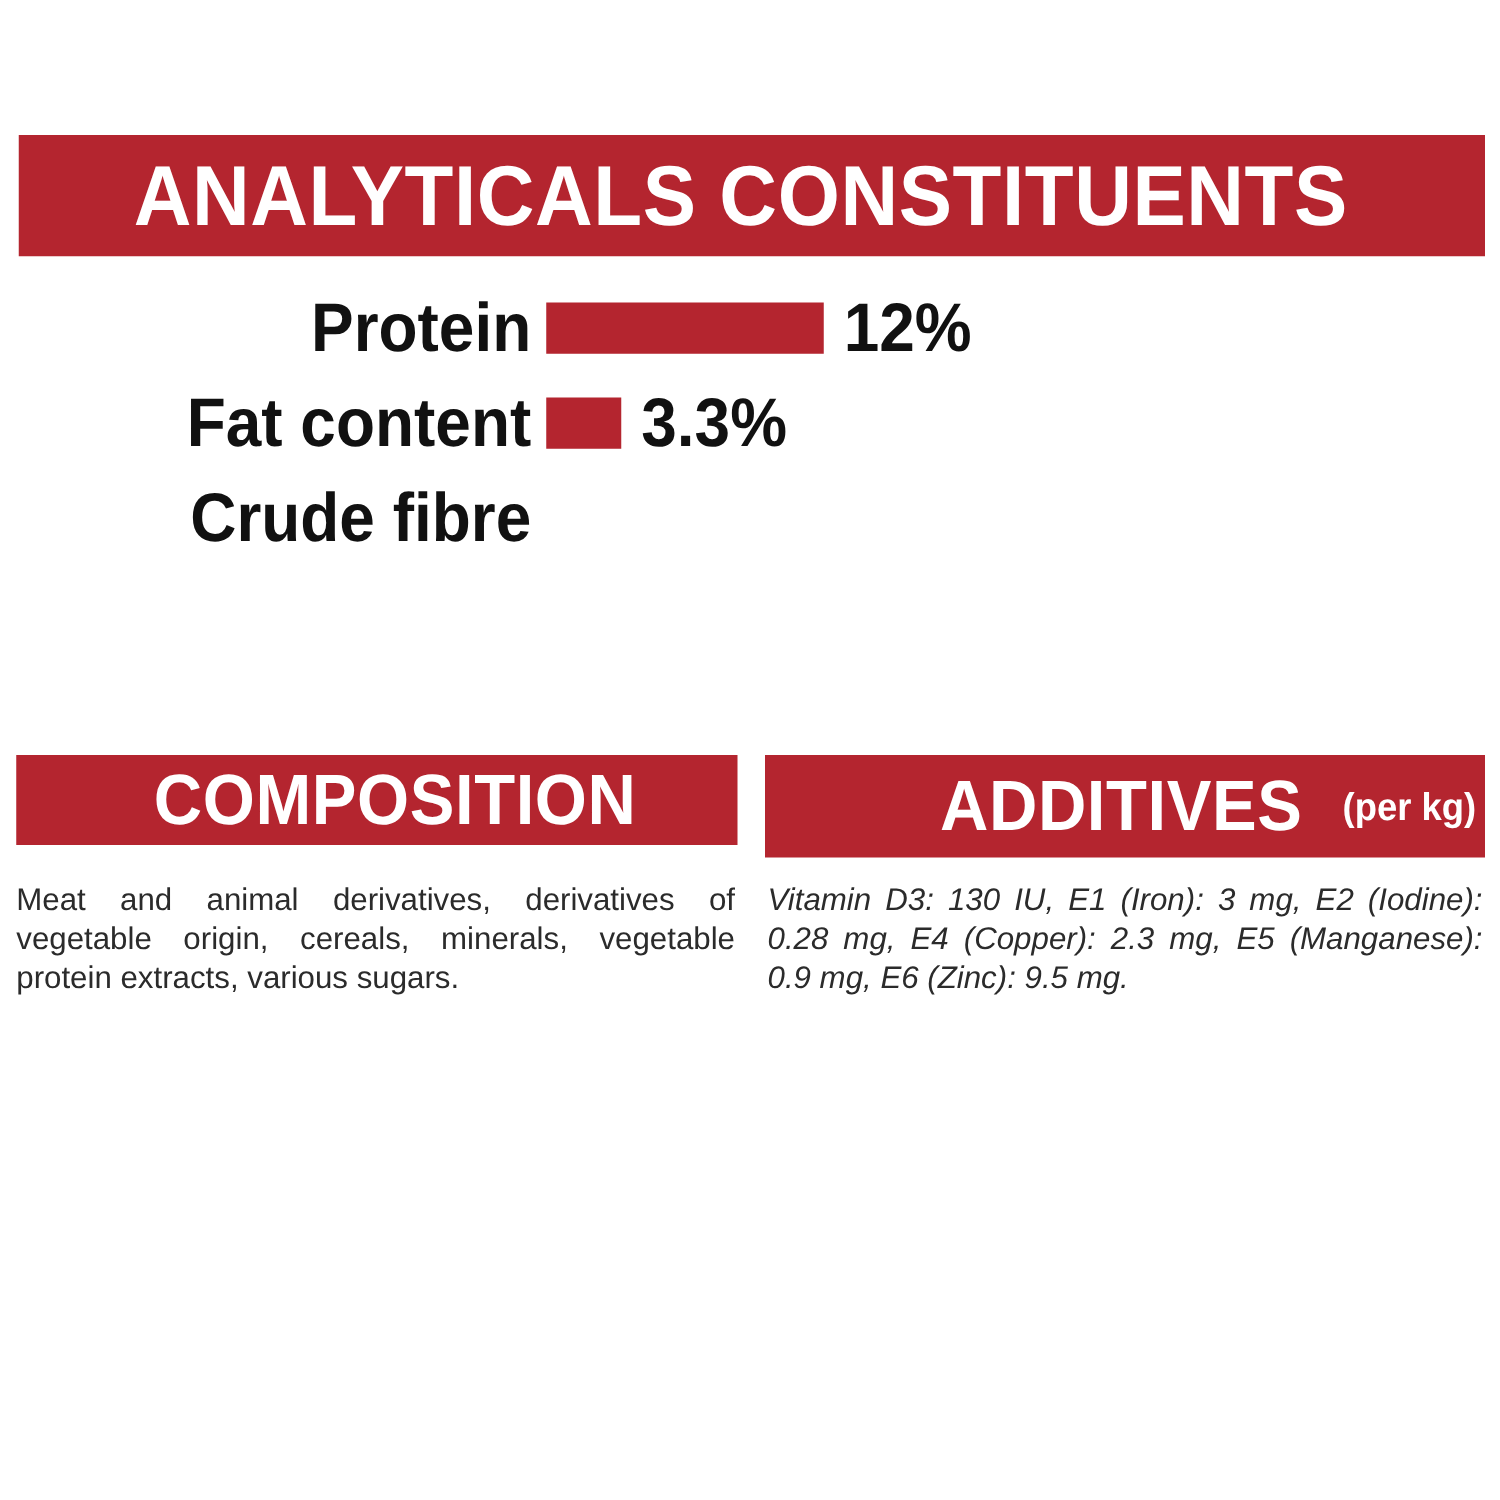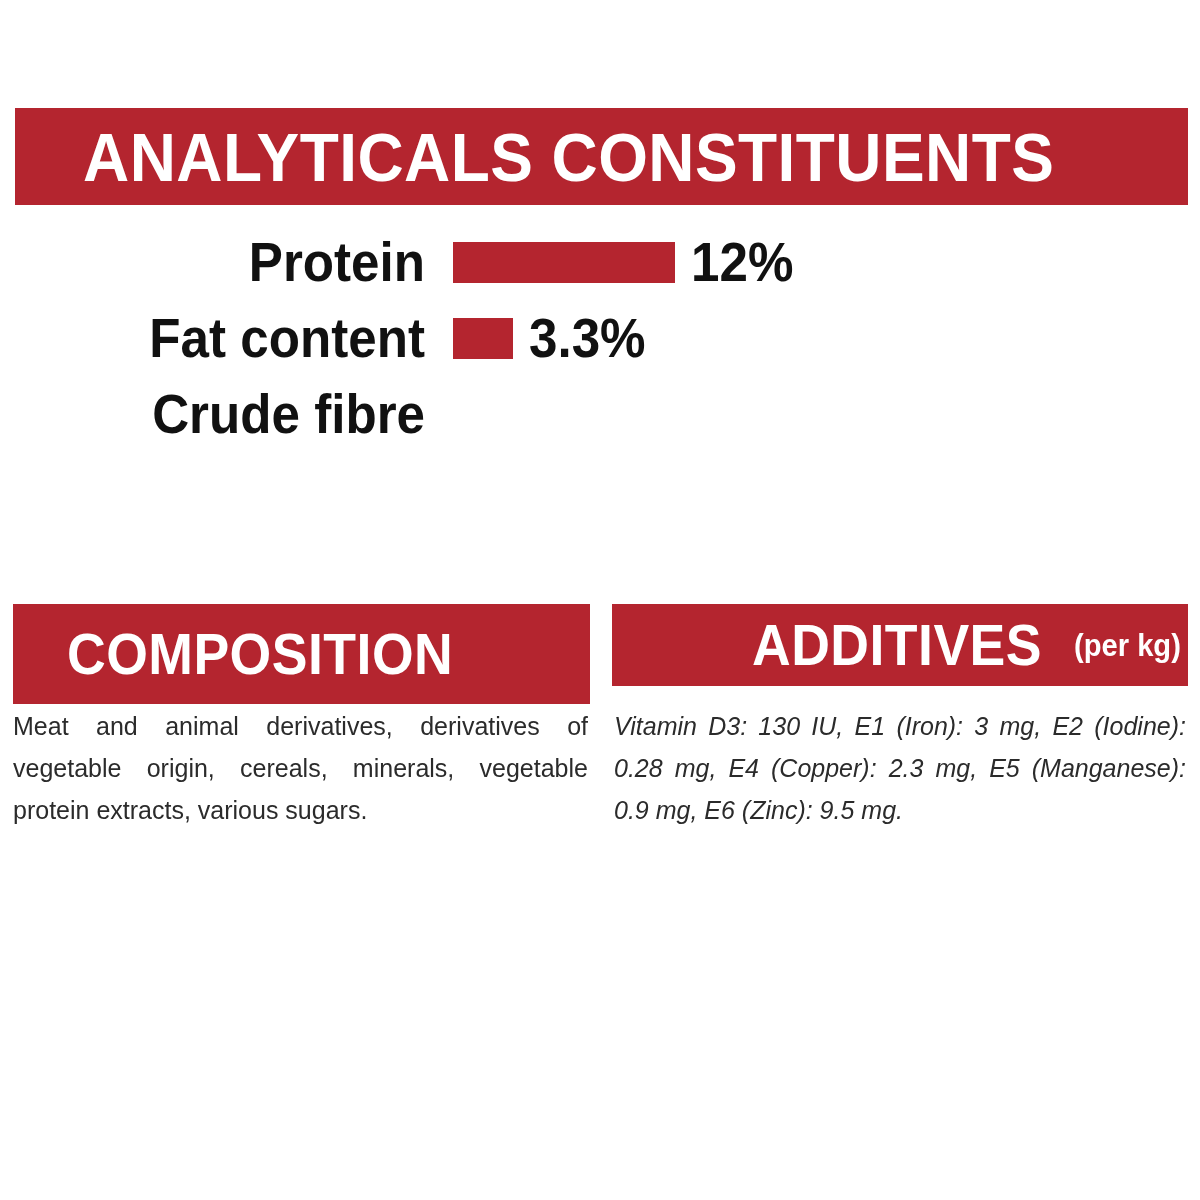--- a/index.html
+++ b/index.html
@@ -39,32 +39,33 @@
     white-space: nowrap;
     transform: scaleX(0.94);
     transform-origin: left center;
   }
 
   #main-banner {
     left: 15px;
     top: 108px;
     width: 1173px;
     height: 97px;
-    padding-left: 68px;
+    padding-left: 92px;
   }
   #main-banner .banner-title {
     font-size: 68px;
   }
 
   #composition-banner {
     left: 13px;
     top: 604px;
     width: 577px;
-    height: 100px;
+    height: 72px;
     padding-left: 54px;
+    justify-content: center;
   }
   #composition-banner .banner-title {
     font-size: 57px;
   }
 
   #additives-banner {
     left: 612px;
     top: 604px;
     width: 576px;
     height: 82px;
@@ -105,21 +106,21 @@
     font-family: "Liberation Sans", sans-serif;
     font-weight: bold;
     font-size: 55px;
     color: #111111;
     line-height: 1;
     white-space: nowrap;
     transform: scaleX(0.93);
     transform-origin: right center;
   }
   .const-bar-wrap {
-    margin-left: 28px;
+    margin-left: 12px;
     display: flex;
     align-items: center;
   }
   .const-bar {
     background: #b4252f;
     height: 41px;
   }
   .const-value {
     margin-left: 16px;
     font-family: "Liberation Sans", sans-serif;
@@ -130,21 +131,21 @@
     white-space: nowrap;
     transform: scaleX(0.93);
     transform-origin: left center;
   }
 
   
   .body-text {
     position: absolute;
     font-family: "Liberation Sans", sans-serif;
     font-size: 25px;
-    line-height: 42px;
+    line-height: 31px;
     color: #2b2b2b;
     text-align: justify;
     text-justify: inter-word;
   }
   #composition-text {
     left: 13px;
     top: 705px;
     width: 575px;
   }
   #additives-text {

